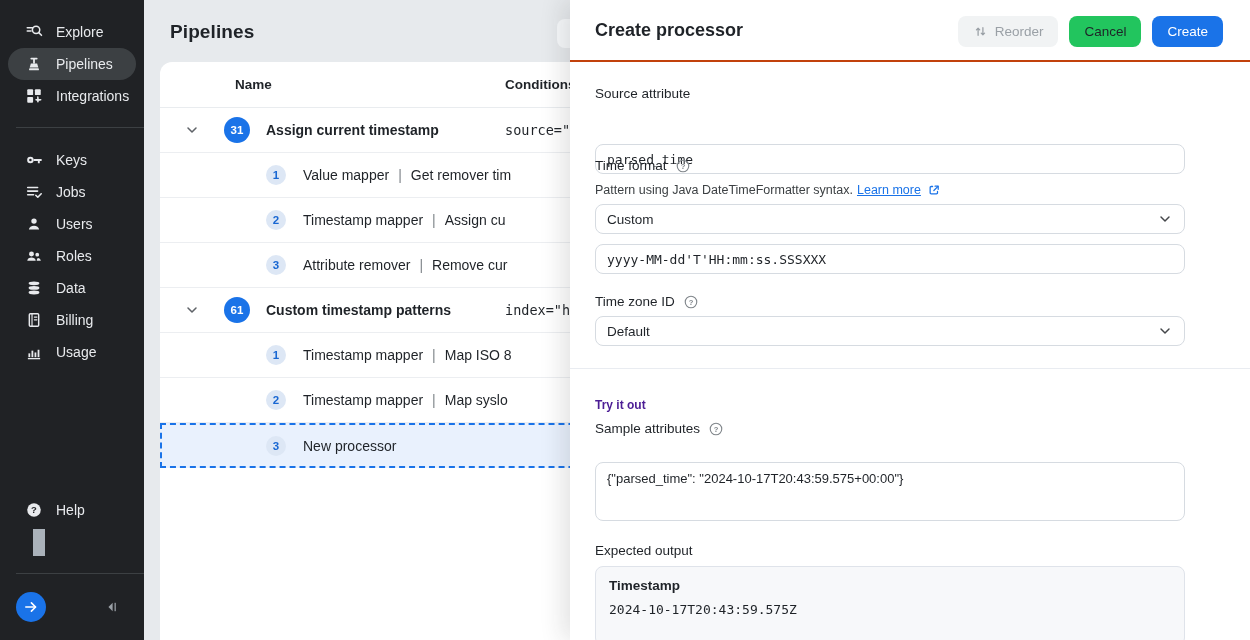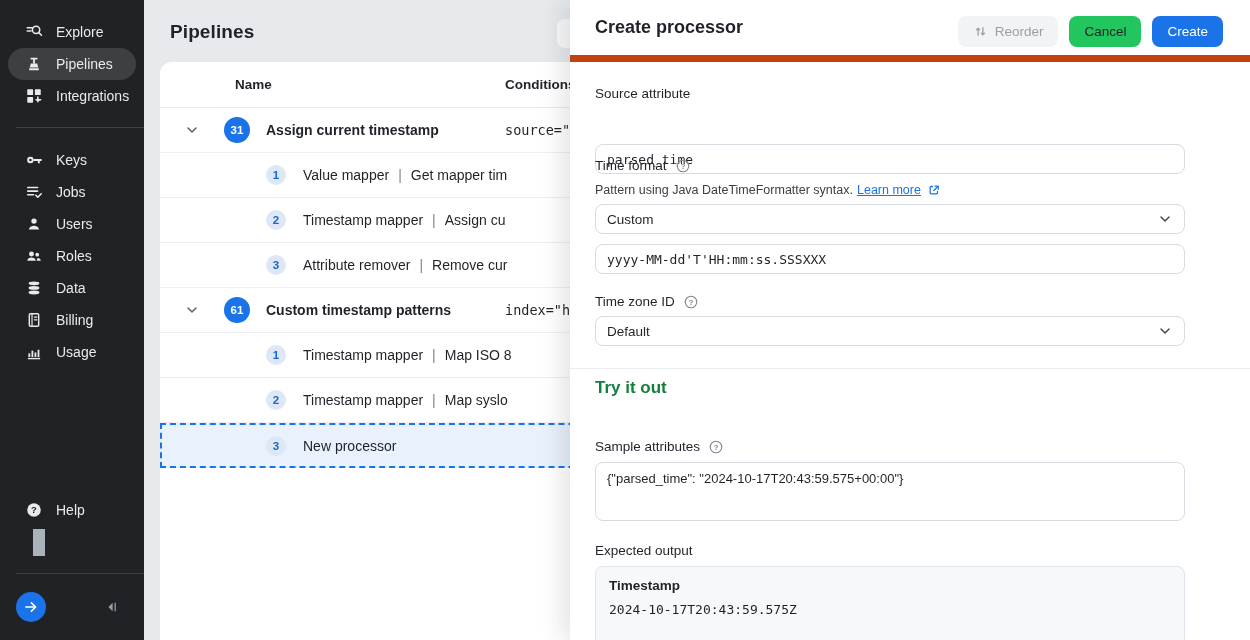--- a/index.html
+++ b/index.html
@@ -37,21 +37,21 @@
   .gcond { position:absolute; left:345px; font-size:13.5px; color:#1f2328; white-space:nowrap; }
   .stepnum { position:absolute; left:106px; width:20px; height:20px; border-radius:10px; background:#dde7f5; color:#1967d2;
              font-size:11.5px; font-weight:600; display:flex; align-items:center; justify-content:center; }
   .steptxt { position:absolute; left:143px; color:#1f2328; white-space:nowrap; }
   .sep { color:#80868b; padding:0 9px; }
   .trow.selected { background:#e9f1fd; border:2px dashed #1a73e8; }
 
   
   .panel { position:absolute; left:570px; top:0; width:680px; height:640px; background:#fff;
            box-shadow:-8px 0 22px rgba(32,33,36,.12); }
-  .panel-header { position:absolute; left:0; top:0; right:0; height:62px; border-bottom:7px solid #c2410c;
+  .panel-header { position:absolute; left:0; top:0; right:0; height:62px; border-bottom:2px solid #c2410c;
                   display:flex; align-items:center; }
   .panel-title { margin-left:25px; font-size:18px; font-weight:700; color:#1f2328; }
   .hdr-btns { position:absolute; right:27px; top:16px; display:flex; gap:11px; }
   .btn { height:31px; border:none; border-radius:8px; font-size:13.5px; font-family:"Liberation Sans",sans-serif;
          display:inline-flex; align-items:center; justify-content:center; padding:0 15px; cursor:pointer; }
   .btn-gray { background:#22c55e; color:#1f2328; }
   .btn-disabled { background:#f1f3f4; color:#9aa0a6; gap:7px; cursor:default; }
   .btn-primary { background:#1a73e8; color:#fff; }
 
   .panel-body { position:absolute; left:25px; top:62px; width:590px; height:578px; }
@@ -59,21 +59,21 @@
   .qicon { width:16px; height:16px; color:#80868b; }
   .finput { position:absolute; width:590px; height:30px; border:1px solid #d6dbe1; border-radius:8px; background:#fff;
             padding:0 11px; font-size:13px; color:#1f2328; }
   .fselect { position:absolute; width:590px; height:30px; border:1px solid #d6dbe1; border-radius:8px; background:#fff;
              display:flex; align-items:center; padding:0 11px; font-size:13.5px; color:#1f2328; cursor:pointer; }
   .fselect .schev { position:absolute; right:11px; width:16px; height:16px; color:#44474a; }
   .helper { position:absolute; font-size:12.5px; color:#3c4043; display:flex; align-items:center; gap:4px; }
   .helper a { color:#1a73e8; text-decoration:underline; cursor:pointer; }
   .extlink { width:14px; height:14px; color:#1a73e8; margin-left:2px; }
   .panel-divider { position:absolute; left:0; right:0; top:368px; height:1px; background:#e9ecf1; }
-  .tryit { position:absolute; top:316px; font-size:17px; font-weight:700; color:#15803d; }
+  .tryit { position:absolute; top:336px; font-size:12px; font-weight:700; color:#4c1d95; }
   .ftextarea { position:absolute; top:400px; width:590px; height:59px; border:1px solid #d6dbe1; border-radius:8px;
                padding:8px 11px; font-size:13px; color:#1f2328; font-family:"Liberation Sans",sans-serif; resize:none; }
   .outbox { position:absolute; top:504px; width:590px; height:80px; background:#f7f8fa; border:1px solid #dfe3ea; border-radius:8px; padding:11px 13px; }
   .outkey { font-size:13.5px; font-weight:600; color:#1f2328; }
   .outval { margin-top:9px; font-size:13px; color:#1f2328; }
 </style>
 </head>
 <body>
 
 <div class="app">
@@ -233,21 +233,21 @@
       <div class="trow">
         <span class="chev"><svg width="16" height="16" viewBox="0 0 20 20" fill="none" stroke="currentColor" stroke-width="1.9" stroke-linecap="round" stroke-linejoin="round">
               <path d="M5 7.5l5 5 5-5"></path>
             </svg></span>
         <span class="badge">31</span>
         <span class="gname">Assign current timestamp</span>
         <span class="gcond mono">source="h</span>
       </div>
       <div class="trow">
         <span class="stepnum">1</span>
-        <span class="steptxt"><span>Value mapper</span><span class="sep">|</span><span>Get mapper tim</span></span>
+        <span class="steptxt"><span>Value mapper</span><span class="sep">|</span><span>Get remover tim</span></span>
       </div>
       <div class="trow">
         <span class="stepnum">2</span>
         <span class="steptxt"><span>Timestamp mapper</span><span class="sep">|</span><span>Assign cu</span></span>
       </div>
       <div class="trow">
         <span class="stepnum">3</span>
         <span class="steptxt"><span>Attribute remover</span><span class="sep">|</span><span>Remove cur</span></span>
       </div>
 
@@ -337,21 +337,21 @@
         </span>
       </label>
       <div class="fselect" style="top:254px">
         <span>Default</span>
         <span class="schev"><svg width="16" height="16" viewBox="0 0 20 20" fill="none" stroke="currentColor" stroke-width="1.8" stroke-linecap="round" stroke-linejoin="round">
               <path d="M5 7.5l5 5 5-5"></path>
             </svg></span>
       </div>
 
       <h2 class="tryit">Try it out</h2>
-      <label class="flabel" style="top:377px">
+      <label class="flabel" style="top:359px">
         <span>Sample attributes</span>
         <span class="qicon">
           <svg width="16" height="16" viewBox="0 0 20 20" fill="none">
               <circle cx="10" cy="10" r="7.2" stroke="currentColor" stroke-width="1.4"></circle>
               <text x="10" y="13.4" text-anchor="middle" font-size="9.5" font-weight="bold" fill="currentColor" font-family="Liberation Sans, sans-serif">?</text>
             </svg>
         </span>
       </label>
       <textarea class="ftextarea" style="">{"parsed_time": "2024-10-17T20:43:59.575+00:00"}</textarea>
 

